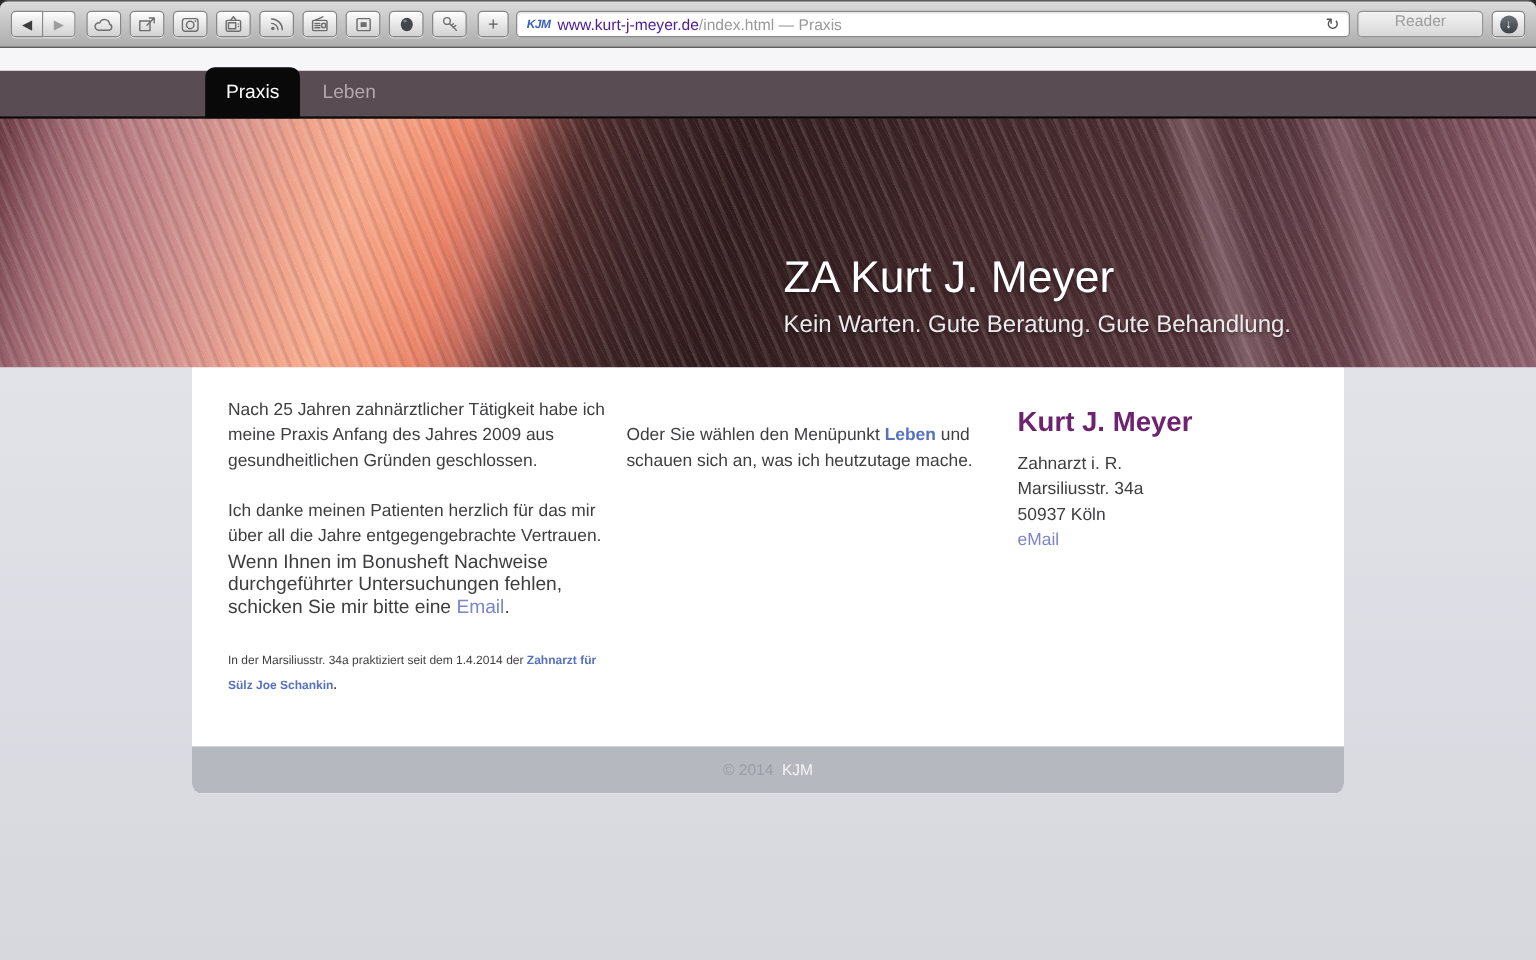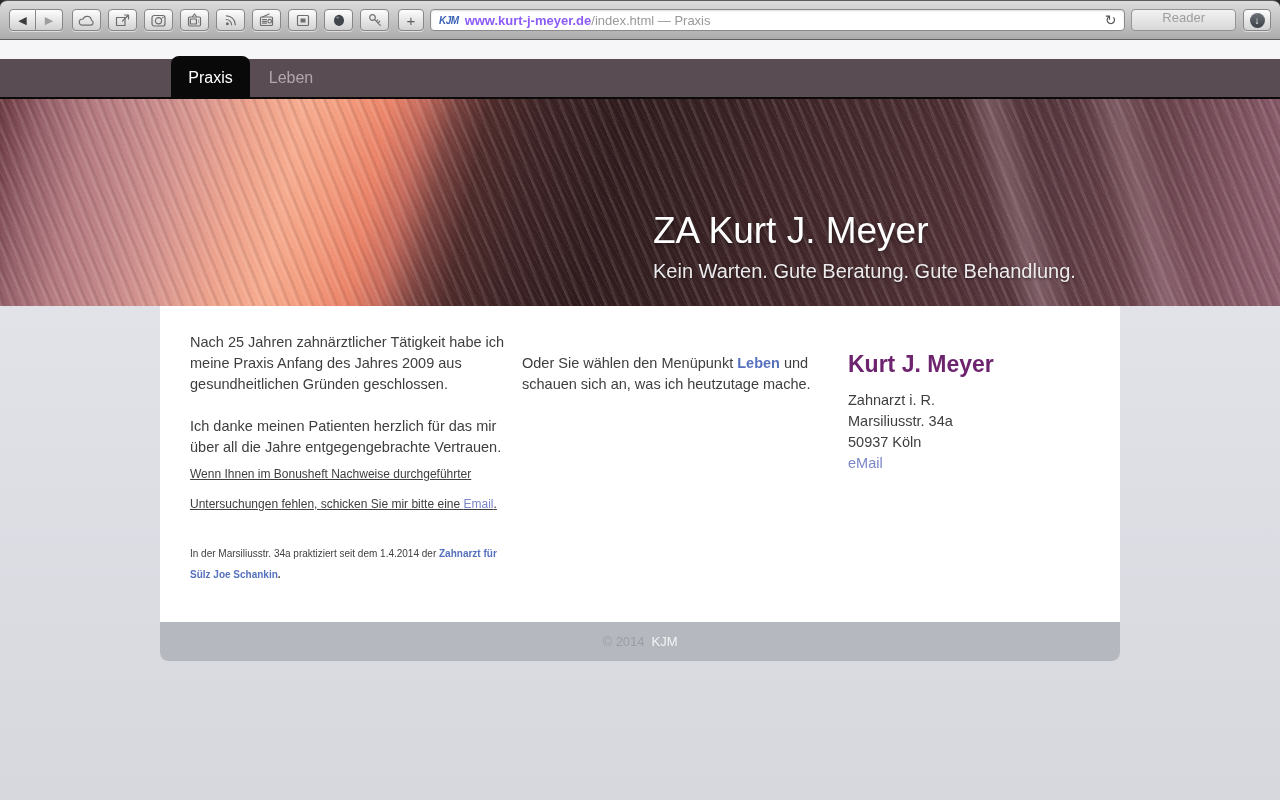--- a/index.html
+++ b/index.html
@@ -16,21 +16,21 @@
   .seg { width:27px; font-size:11px; }
   .seg.back { border-radius:4px 0 0 4px; color:#3c3c3c; }
   .seg.fwd  { border-radius:0 4px 4px 0; border-left:none; color:#9e9e9e; }
   .tb-btn { width:29px; margin-left:7px; }
   .tb-btn svg { display:block; }
   .tb-btn.plus { width:26px; margin-left:9px; font-size:15px; color:#5e5e5e; }
   .addr { flex:1; height:22px; margin-left:6px; background:#fff; border:1px solid #8a8a8a; border-radius:4px;
           display:flex; align-items:center; padding:0 8px; font-size:13px;
           box-shadow:inset 0 1px 2px rgba(0,0,0,.14); overflow:hidden; white-space:nowrap; }
   .favicon { font-weight:bold; font-style:italic; font-size:10px; letter-spacing:-0.5px; color:#3a62b5; margin-right:6px; }
-  .url-host { color:#8b5cf6;font-weight:bold; }
+  .url-host { color:#4c1d95; }
   .url-rest { color:#999; }
   .refresh { margin-left:auto; color:#555; font-size:14px; cursor:default; }
   .reader { height:22px; margin-left:6px; padding:0 30px; background:linear-gradient(#f2f2f2,#d8d8d8);
             border:1px solid #959595; border-radius:4px; font-size:13px; color:#9d9d9d; }
   .dl-btn { width:28px; margin-left:7px; }
   .dl-circle { width:15px; height:15px; border-radius:50%; background:linear-gradient(#6d727a,#3c4147);
                color:#fff; font-size:10px; line-height:15px; text-align:center; }
 
   
   .page { height:736px; background:#dbdde3; }
@@ -57,27 +57,27 @@
   .hero-text h1 { font-size:37px; font-weight:normal; line-height:44px; text-shadow:0 1px 4px rgba(0,0,0,.5); }
   .hero-text p  { font-size:20px; line-height:24px; margin-top:6px; color:#eceaec; text-shadow:0 1px 3px rgba(0,0,0,.5); }
 
   .main-bg { min-height:494px; background:linear-gradient(#e2e2e9,#d6d8de); }
   .card { width:960px; margin:0 auto; background:#fff; border-radius:0 0 8px 8px; overflow:hidden; }
   .columns { display:flex; padding:26px 42px 0 30px; height:316px; color:#3e3e40; }
   .col1 { width:326px; font-size:14.5px; line-height:21px; }
   .col2 { width:292px; margin-left:6px; font-size:14.5px; line-height:21px; }
   .col3 { width:230px; margin-left:auto; font-size:14.5px; line-height:21px; }
   .col1 .gap { margin-top:21px; }
-  .small { font-size:12px; line-height:30px; margin-top:1px;text-decoration:underline; }
+  .small { font-size:16px; line-height:19px; margin-top:1px; }
   .p3 { font-size:10px; margin-top:24px; }
   a.lite { color:#7b85c8; text-decoration:none; }
   a.boldlink { color:#5671bd; font-weight:bold; text-decoration:none; }
   .boldend { font-weight:bold; }
   .col2 .gap { margin-top:21px; }
-  .col3 h2 { font-size:23px; line-height:28px; font-weight:bold; color:#6e236f; margin-top:18px; }
+  .col3 h2 { font-size:23px; line-height:28px; font-weight:bold; color:#6e236f; margin-top:5px; }
   .addr-block { margin-top:12px; }
   .card-footer { height:39px; background:#b5b8be; display:flex; align-items:center; justify-content:center;
                  font-size:13px; }
   .copyright { color:#989ea6; }
   .initials { color:#f4f5f7; margin-left:7px; }
 
   .icon-stroke { stroke:#6e6e6e; fill:none; stroke-width:1.2; stroke-linecap:round; stroke-linejoin:round; }
 </style>
 </head>
 <body>

